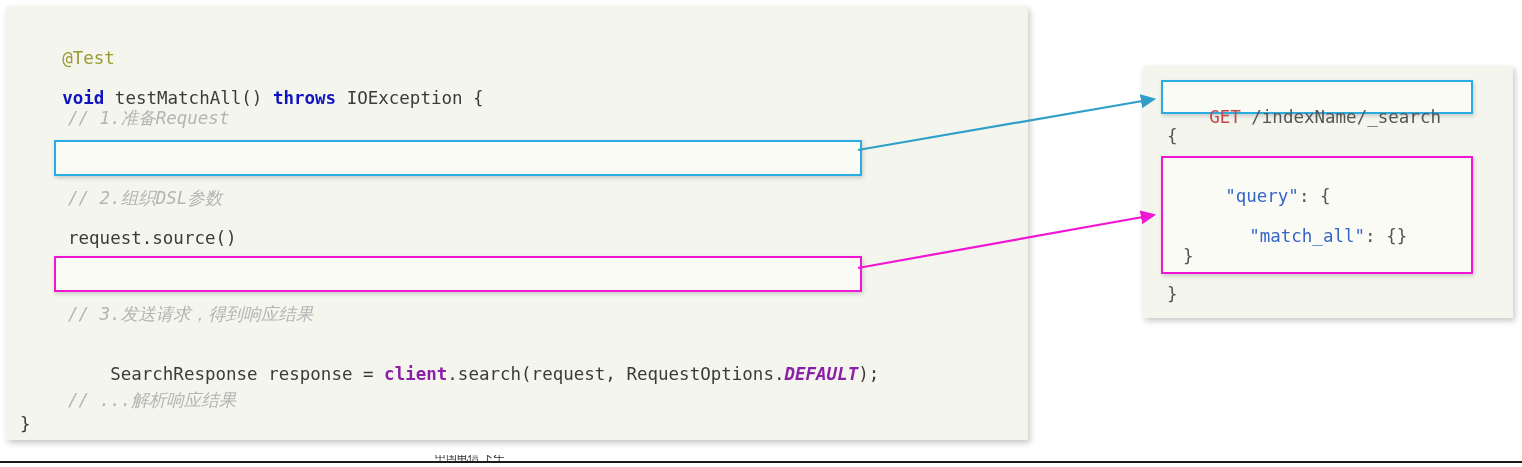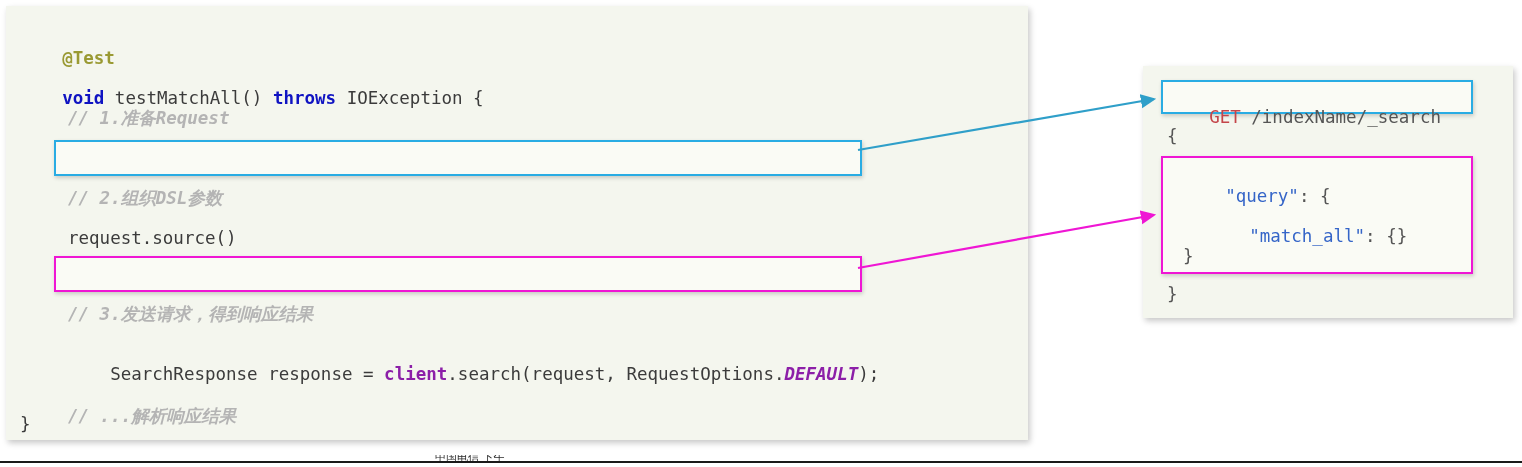--- a/index.html
+++ b/index.html
@@ -19,25 +19,25 @@
   .code-line{
     position:absolute;left:0;
     font-family:"DejaVu Sans Mono","Liberation Mono",monospace;
     font-size:17.5px;
     line-height:20px;
     color:#3b3b3b;
     white-space:pre;
     letter-spacing:0px;
   }
   .kw{color:#0f13c2;font-weight:bold;}
-  .anno{color:#9a9a33;font-weight:bold;}
+  .anno{color:#9a9a33;font-weight:normal;}
   .str{color:#108010;font-weight:bold;}
   .field{color:#8c1fa8;font-weight:bold;}
   .ital{font-style:italic;}
-  .cmt{color:#b4b4b4;font-style:italic;font-weight:bold;}
+  .cmt{color:#b4b4b4;font-style:italic;font-weight:normal;}
 
   
   .hl-box{
     position:absolute;
     background:#fafbf5;
     box-sizing:border-box;
     box-shadow:1px 2px 4px rgba(0,0,0,0.18);
   }
   .hl-cyan{border:2.5px solid #29ace3;}
   .hl-mag{border:2.5px solid #ef16d4;}
@@ -99,21 +99,21 @@
   <div class="code-line" style="left:62px;top:222px;">request.source()</div>
 
   <div class="hl-box hl-mag" style="left:48px;top:250px;width:808px;height:36px;"></div>
 
   <div class="code-line cmt" style="left:62px;top:298px;">// 3.发送请求，得到响应结果</div>
 
   <div class="code-line" style="left:62px;top:338px;">
     <span>SearchResponse response = </span><span class="field">client</span><span>.search(request, RequestOptions.</span><span class="field ital">DEFAULT</span><span>);</span>
   </div>
 
-  <div class="code-line cmt" style="left:62px;top:400px;">// ...解析响应结果</div>
+  <div class="code-line cmt" style="left:62px;top:384px;">// ...解析响应结果</div>
 
   <div class="code-line" style="left:14px;top:408px;">}</div>
 </div>
 
 <div id="dsl-panel">
 
   <div class="hl-box hl-cyan" style="left:18px;top:14px;width:312px;height:34px;"></div>
   <div class="dsl-line" style="left:24px;top:21px;">
     <span class="verb">GET</span><span class="jpun"> /indexName/_search</span>
   </div>

